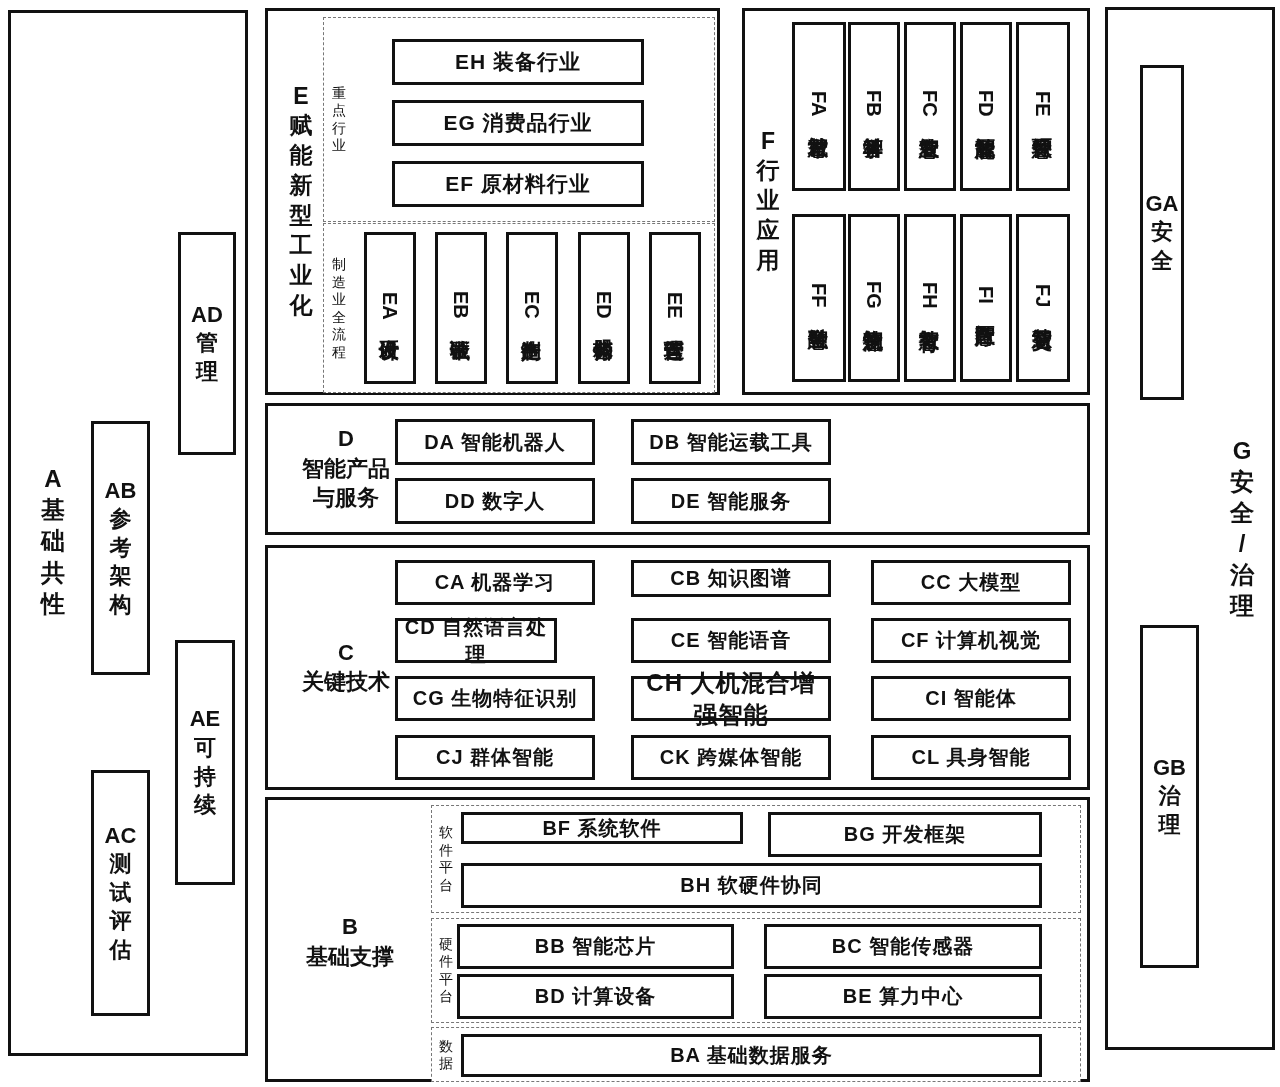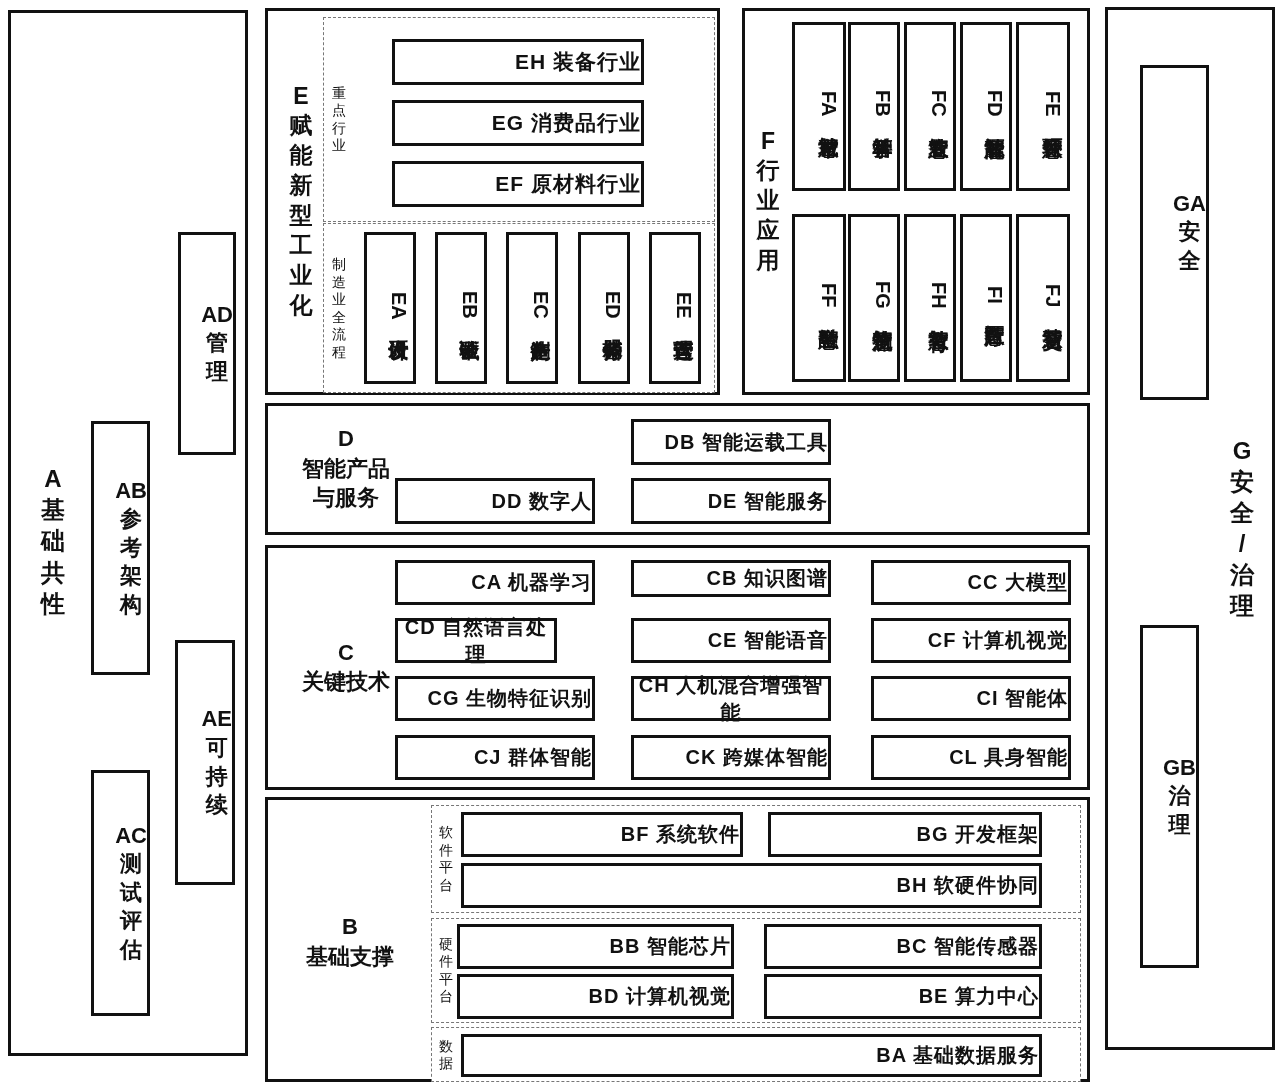--- a/index.html
+++ b/index.html
@@ -2,21 +2,21 @@
 <html><head>
 <meta charset="utf-8">
 <style>
   * { box-sizing: border-box; margin: 0; padding: 0; }
   html,body { background:#fff; }
   body { font-family: "Liberation Sans", "DejaVu Sans", sans-serif; color:#111; }
   .canvas { position:relative; width:1280px; height:1087px; background:#ffffff; overflow:hidden; }
 
   .sec  { position:absolute; border:3px solid #111; background:#fff; }
   .box  { position:absolute; border:3px solid #111; background:#fff;
-          display:flex; align-items:center; justify-content:flex-end;
+          display:flex; align-items:center; justify-content:center;
           font-weight:bold; text-align:center; }
   .hbox { font-size:20px; letter-spacing:1px; }
   .ebox { font-size:21px; }
   .vbox span { writing-mode:vertical-rl; text-orientation:mixed; font-size:20px; }
   .stack { white-space:pre-line; text-align:center; line-height:1.3; font-weight:bold; }
   .prelabel { white-space:pre-line; text-align:center; font-weight:bold; line-height:1.35; }
   .seclabel { position:absolute; font-size:23px; }
   .vcenter { top:50%; transform:translateY(-50%); }
   .dash { position:absolute; border:1px dashed #777; background:#fff; }
   .gl { position:absolute; left:5px; top:50%; transform:translateY(-50%);
@@ -140,20 +140,23 @@
       </div>
     <div class="box vbox" style="left:271px; top:203px; width:54px; height:168px;">
         <span>FJ 智慧交通</span>
       </div>
   </div>
 
   <div class="sec" style="left:265px; top:403px; width:825px; height:132px;">
     <div class="seclabel prelabel vcenter" style="position:absolute; left:18px; width:120px; font-size:22px;">D
 智能产品
 与服务</div>
+    <div class="box hbox" style="left:127px; top:13px; width:200px; height:46px;">
+        <span>DA 智能机器人</span>
+      </div>
     <div class="box hbox" style="left:363px; top:13px; width:200px; height:46px;">
         <span>DB 智能运载工具</span>
       </div>
     <div class="box hbox" style="left:127px; top:72px; width:200px; height:46px;">
         <span>DD 数字人</span>
       </div>
     <div class="box hbox" style="left:363px; top:72px; width:200px; height:46px;">
         <span>DE 智能服务</span>
       </div>
   </div>
@@ -175,21 +178,21 @@
       </div>
     <div class="box hbox" style="left:603px; top:70px;  width:200px; height:45px;">
         <span>CF 计算机视觉</span>
       </div>
     <div class="box hbox" style="left:363px; top:70px;  width:200px; height:45px;">
         <span>CE 智能语音</span>
       </div>
     <div class="box hbox" style="left:127px; top:128px; width:200px; height:45px;">
         <span>CG 生物特征识别</span>
       </div>
-    <div class="box hbox" style="left:363px; top:128px; width:200px; height:45px; font-size:20px;">
+    <div class="box hbox" style="left:363px; top:128px; width:200px; height:45px; font-size:24px;">
         <span>CH 人机混合增强智能</span>
       </div>
     <div class="box hbox" style="left:603px; top:128px; width:200px; height:45px;">
         <span>CI 智能体</span>
       </div>
     <div class="box hbox" style="left:363px; top:187px; width:200px; height:45px;">
         <span>CK 跨媒体智能</span>
       </div>
     <div class="box hbox" style="left:127px; top:187px; width:200px; height:45px;">
         <span>CJ 群体智能</span>
@@ -201,21 +204,21 @@
 
   <div class="sec" style="left:265px; top:797px; width:825px; height:285px;">
     <div class="seclabel prelabel" style="position:absolute; left:22px; top:112px; width:120px; font-size:22px;">B
 基础支撑</div>
 
     <div class="dash" style="left:163px; top:5px; width:650px; height:108px;">
       <div class="gl" style="width:18px;">软
 件
 平
 台</div>
-      <div class="box hbox" style="left:29px;  top:6px;  width:282px; height:45px;">
+      <div class="box hbox" style="left:29px;  top:6px;  width:282px; height:32px;">
           <span>BF 系统软件</span>
         </div>
       <div class="box hbox" style="left:336px; top:6px;  width:274px; height:45px;">
           <span>BG 开发框架</span>
         </div>
       <div class="box hbox" style="left:29px;  top:57px; width:581px; height:45px;">
           <span>BH 软硬件协同</span>
         </div>
     </div>
 
@@ -224,21 +227,21 @@
 件
 平
 台</div>
       <div class="box hbox" style="left:25px;  top:5px;  width:277px; height:45px;">
           <span>BB 智能芯片</span>
         </div>
       <div class="box hbox" style="left:332px; top:5px;  width:278px; height:45px;">
           <span>BC 智能传感器</span>
         </div>
       <div class="box hbox" style="left:25px;  top:55px; width:277px; height:45px;">
-          <span>BD 计算机视觉</span>
+          <span>BD 计算设备</span>
         </div>
       <div class="box hbox" style="left:332px; top:55px; width:278px; height:45px;">
           <span>BE 算力中心</span>
         </div>
     </div>
 
     <div class="dash" style="left:163px; top:227px; width:650px; height:55px;">
       <div class="gl" style="width:18px;">数
 据</div>
       <div class="box hbox" style="left:29px; top:6px; width:581px; height:43px;">
@@ -247,21 +250,21 @@
     </div>
   </div>
 
   <div class="sec" style="left:1105px; top:7px; width:170px; height:1043px;">
     <div class="seclabel stack vcenter" style="left:112px; width:44px; font-size:24px;">G
 安
 全
 /
 治
 理</div>
-    <div class="box" style="left:32px; top:55px;  width:69px; height:335px; font-size:22px;">
+    <div class="box" style="left:32px; top:55px;  width:44px; height:335px; font-size:22px;">
         <span class="stack">GA
 安
 全</span>
       </div>
     <div class="box" style="left:32px; top:615px; width:59px; height:343px; font-size:22px;">
         <span class="stack">GB
 治
 理</span>
       </div>
   </div>

